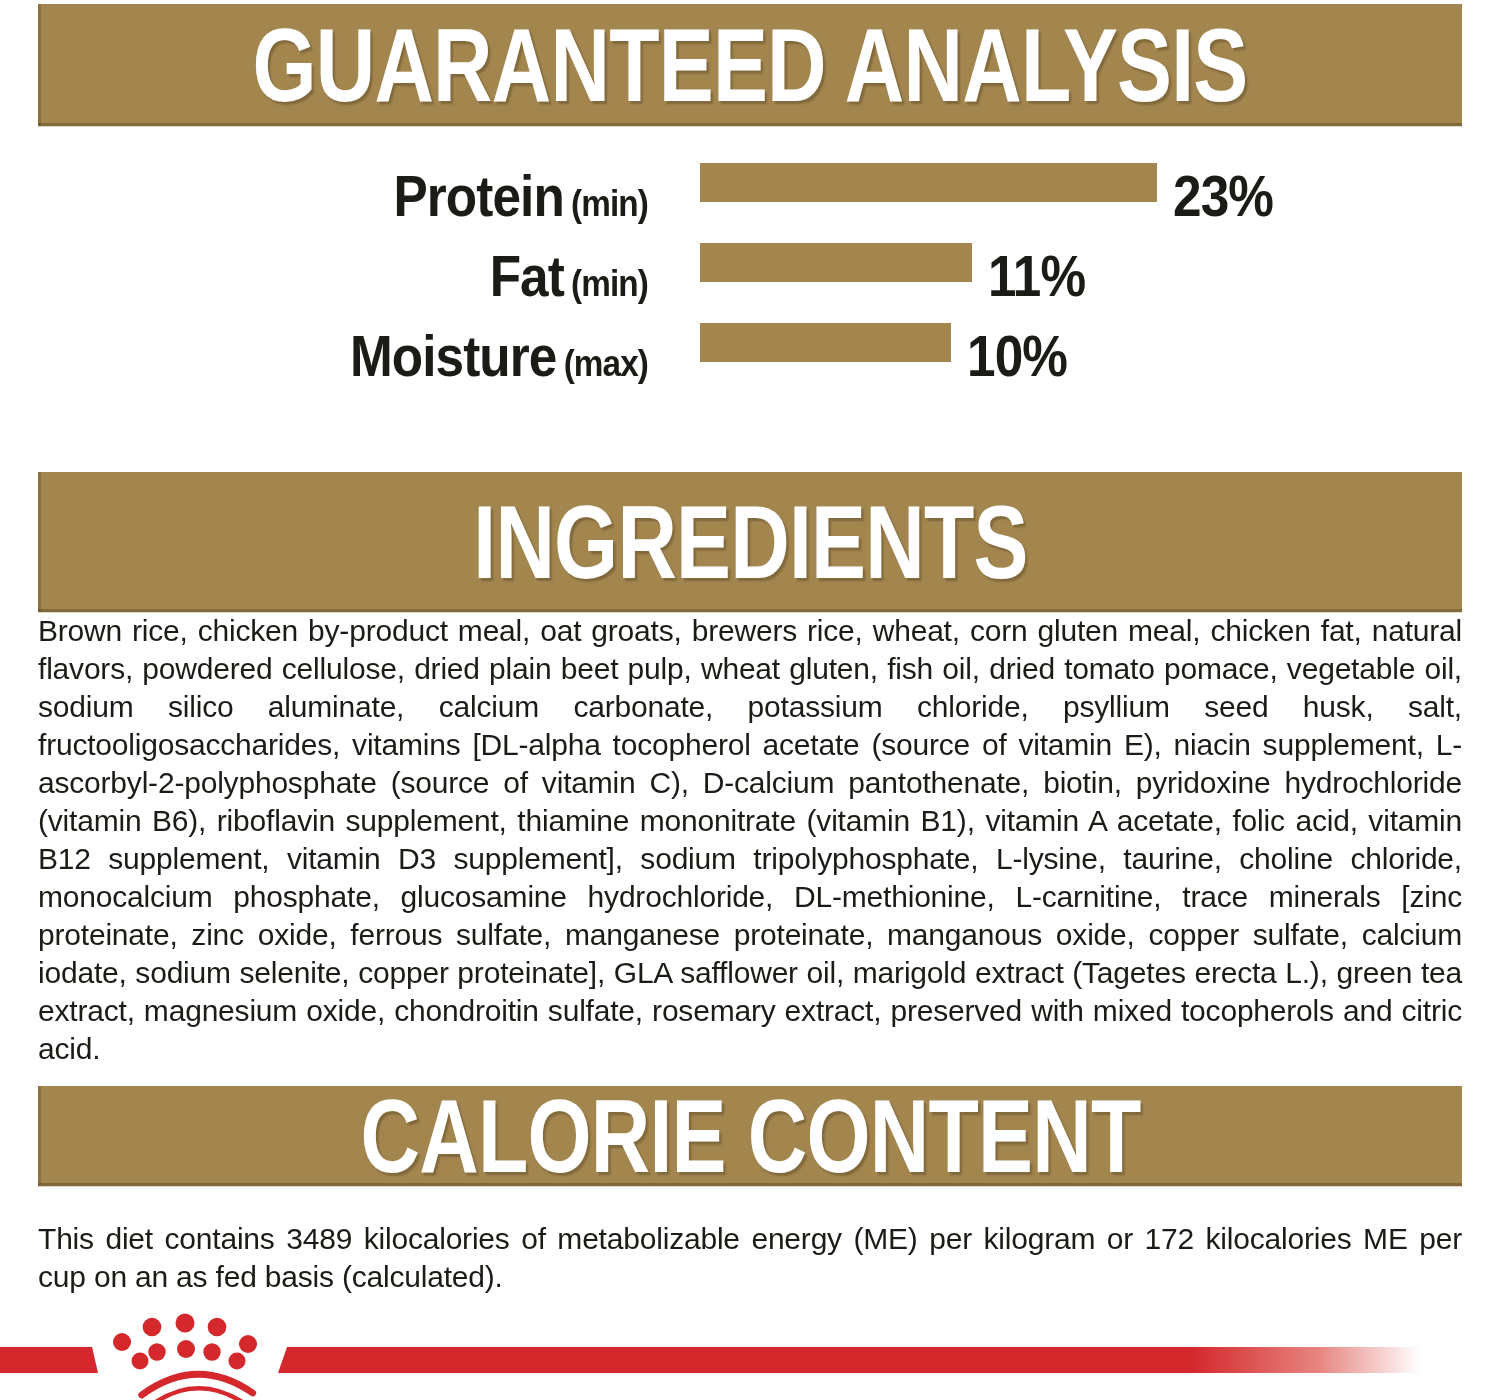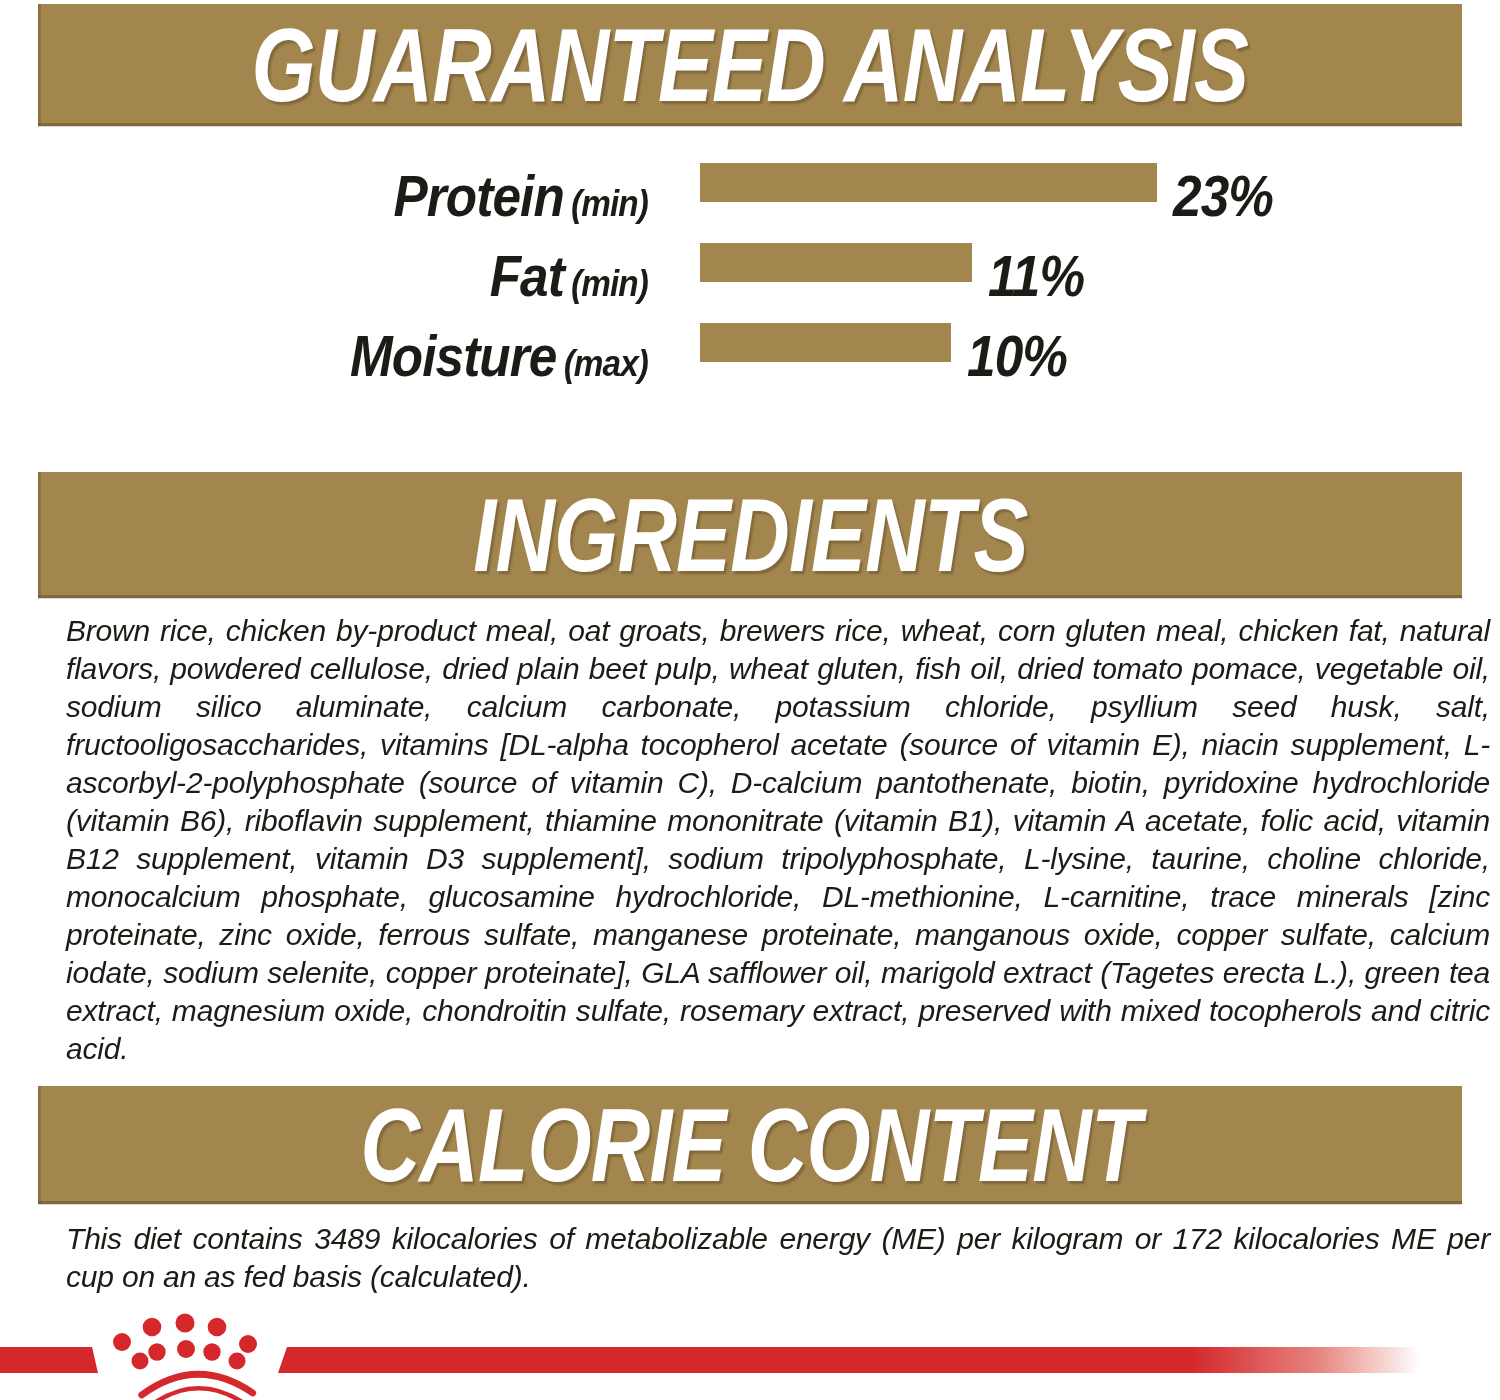--- a/index.html
+++ b/index.html
@@ -11,32 +11,31 @@
   }
   *{margin:0;padding:0;box-sizing:border-box;}
   html,body{background:#fff;}
   .page{
     position:relative;
     width:1500px;height:1400px;
     background:var(--bg);
     overflow:hidden;
     font-family:"Liberation Sans", sans-serif;
     color:var(--text);
-    font-style:italic;
   }
   
   .banner{
     position:absolute;left:38px;width:1424px;
     background:var(--gold);
     display:flex;align-items:center;justify-content:center;
     box-shadow: inset 0 -3px 0 rgba(90,72,40,.45), inset 3px 0 0 rgba(90,72,40,.30), 0 1px 0 rgba(190,180,150,.5);
   }
   .banner-ga{top:4px;height:122px;}
-  .banner-ing{top:472px;height:126px;}
-  .banner-cal{top:1086px;height:118px;}
+  .banner-ing{top:472px;height:140px;}
+  .banner-cal{top:1086px;height:100px;}
   .banner-title{
     color:var(--banner-text);
     font-weight:bold;
     font-size:103px;
     line-height:1;
     white-space:nowrap;
     letter-spacing:-1px;
     transform:scaleX(0.80);
     text-shadow:3px 3px 2px rgba(70,55,25,.35);
   }
@@ -55,21 +54,20 @@
     font-weight:bold;font-size:57px;letter-spacing:-1px;color:var(--text);
     margin-left:16px;white-space:nowrap;
     transform:scaleX(0.90);transform-origin:left center;
   }
   
   .body-text{
     position:absolute;left:38px;width:1424px;
     font-size:30px;line-height:38px;letter-spacing:-0.2px;
     color:var(--text);
     text-align:justify;
-    margin-left:28px;
   }
   .ingredients-text{top:612px;}
   .calorie-text{top:1220px;}
   
   .stripe{position:absolute;top:1347px;height:26px;background:var(--red);}
   .stripe-left{left:0;width:98px;clip-path:polygon(0 0, 94% 0, 100% 100%, 0 100%);}
   .stripe-right{
     left:278px;width:1142px;
     background:linear-gradient(to right, var(--red) 0%, var(--red) 80%, rgba(222,90,82,.75) 91%, rgba(255,255,255,0) 100%);
     clip-path:polygon(9px 0, 100% 0, 100% 100%, 0 100%);

